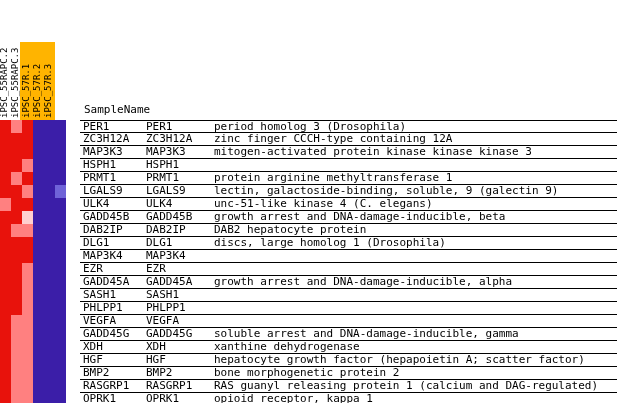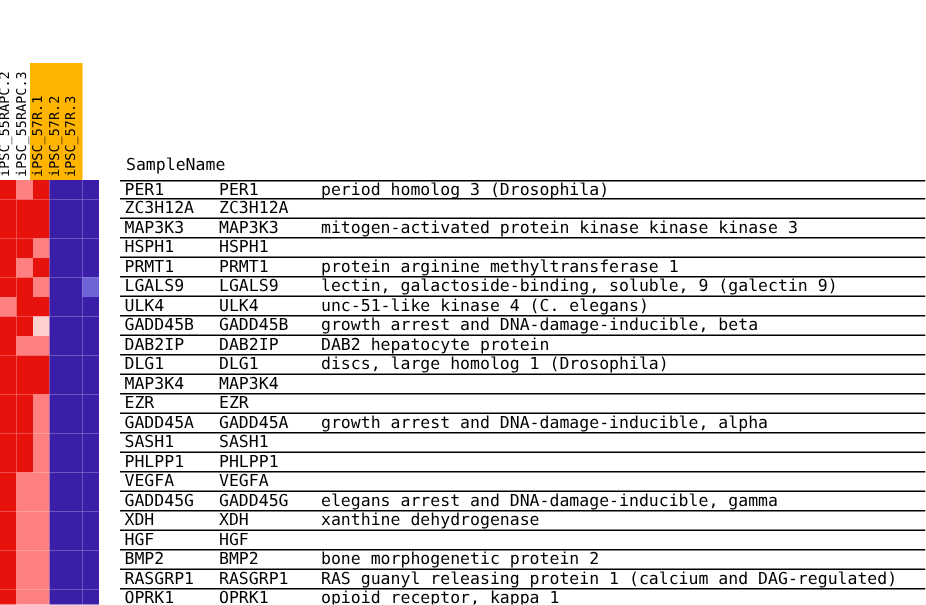--- a/index.html
+++ b/index.html
@@ -258,20 +258,21 @@
 
   <div id="rows">
       <div class="arow topline">
         <div class="c1">PER1</div>
         <div class="c2">PER1</div>
         <div class="c3">period homolog 3 (Drosophila)</div>
       </div>
       <div class="arow">
         <div class="c1">ZC3H12A</div>
         <div class="c2">ZC3H12A</div>
+        <div class="c3">zinc finger CCCH-type containing 12A</div>
       </div>
       <div class="arow">
         <div class="c1">MAP3K3</div>
         <div class="c2">MAP3K3</div>
         <div class="c3">mitogen-activated protein kinase kinase kinase 3</div>
       </div>
       <div class="arow">
         <div class="c1">HSPH1</div>
         <div class="c2">HSPH1</div>
       </div>
@@ -329,30 +330,31 @@
         <div class="c3"></div>
       </div>
       <div class="arow">
         <div class="c1">VEGFA</div>
         <div class="c2">VEGFA</div>
         <div class="c3"></div>
       </div>
       <div class="arow">
         <div class="c1">GADD45G</div>
         <div class="c2">GADD45G</div>
-        <div class="c3">elegans arrest and DNA-damage-inducible, gamma</div>
+        <div class="c3">soluble arrest and DNA-damage-inducible, gamma</div>
       </div>
       <div class="arow">
         <div class="c1">XDH</div>
         <div class="c2">XDH</div>
         <div class="c3">xanthine dehydrogenase</div>
       </div>
       <div class="arow">
         <div class="c1">HGF</div>
         <div class="c2">HGF</div>
+        <div class="c3">hepatocyte growth factor (hepapoietin A; scatter factor)</div>
       </div>
       <div class="arow">
         <div class="c1">BMP2</div>
         <div class="c2">BMP2</div>
         <div class="c3">bone morphogenetic protein 2</div>
       </div>
       <div class="arow">
         <div class="c1">RASGRP1</div>
         <div class="c2">RASGRP1</div>
         <div class="c3">RAS guanyl releasing protein 1 (calcium and DAG-regulated)</div>

